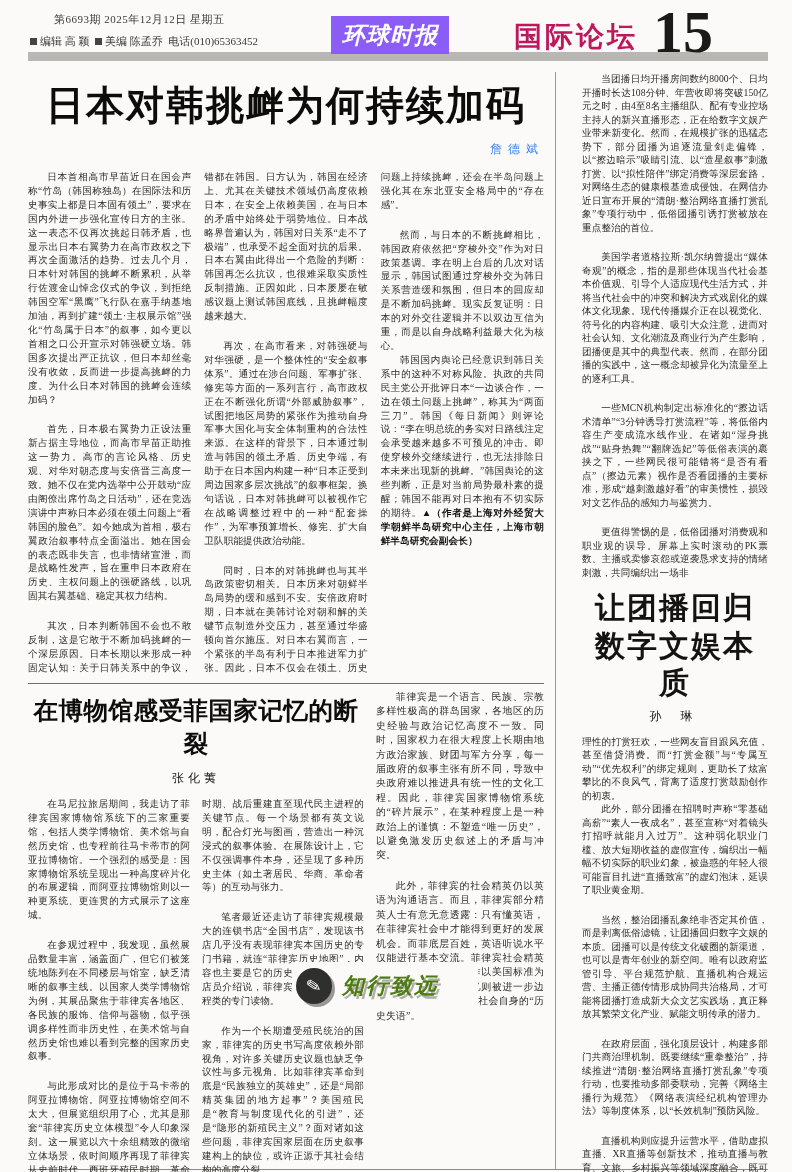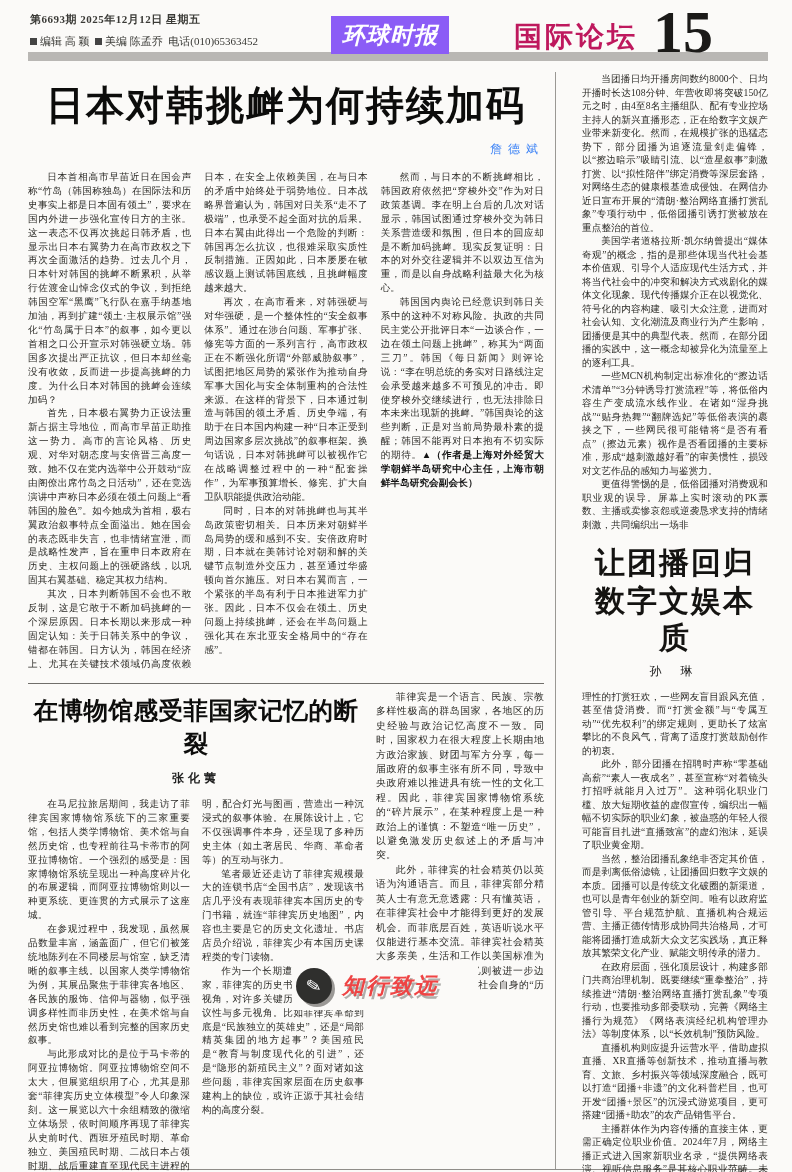--- a/index.html
+++ b/index.html
@@ -4,21 +4,21 @@
 <style>
   * { margin:0; padding:0; box-sizing:border-box; }
   html,body { width:792px; background:#f4f3f0; }
   body { width:792px; height:1172px; background:#fbfaf8; overflow:hidden;
          font-family:"Liberation Serif", serif; color:#262622; }
   #page { width:792px; height:1172px; padding:8px 24px 0 28px; position:relative; }
 
   
   #masthead { position:relative; height:58px; }
   .mast-left { position:absolute; left:2px; top:4px; font-size:11px; color:#3a3a36; }
-  .mast-left .row1 { font-weight:bold; letter-spacing:.5px; margin-bottom:7px; }
+  .mast-left .row1 { font-weight:normal; letter-spacing:.5px; margin-bottom:7px;margin-left:24px; }
   .mast-left .row2 { font-size:11px; }
   .sq { display:inline-block; width:7px; height:7px; background:#444; margin:0 3px 0 0; }
   .graybar { position:absolute; left:0; right:0; top:44px; height:9px; background:#b9b7b4; }
   .gt-logo { position:absolute; left:303px; top:8px; width:118px; height:38px; background:#8b5cf6;
              color:#fff; display:flex; align-items:center; justify-content:center;
              font-style:italic; font-weight:bold; font-size:23px; letter-spacing:1px; z-index:2; }
   .section-name { position:absolute; right:130px; top:10px; font-size:28px; font-weight:900;
                   letter-spacing:3px; color:#be185d; }
   .page-num { position:absolute; right:55px; top:-6px; font-size:60px; font-weight:bold;
               color:#1b1a18; z-index:3; line-height:1; }
@@ -38,45 +38,45 @@
               font-size:38px; letter-spacing:2px; color:#0c0c0b; margin:8px 0 10px 0;
               transform:scaleY(1.05); }
   #a1-author { text-align:right; font-size:12px; letter-spacing:6px; margin-bottom:12px; color:#3b82f6; }
   #a1-cols { column-count:3; column-gap:13px; column-fill:auto; height:505px; overflow:hidden; }
 
   
   #a2 { border-top:1px solid #706e6a; margin-top:8px; padding-top:6px; position:relative;
         display:grid; grid-template-columns:336px 168px; column-gap:12px; height:498px; }
   #a2-title { font-family:"Liberation Sans", sans-serif; font-weight:900; font-size:24.5px;
               letter-spacing:0.5px; color:#0d0d0c; text-align:center; margin:4px 0 10px 0; }
-  #a2-author { text-align:center; font-size:12px; letter-spacing:4px; margin-bottom:10px; color:#222;font-weight:bold; }
+  #a2-author { text-align:center; font-size:12px; letter-spacing:4px; margin-bottom:10px; color:#222; }
   #a2-cols { column-count:2; column-gap:12px; column-fill:auto; height:398px; overflow:hidden; }
   #a2-right { height:486px; overflow:hidden; }
   #a2-right .para { font-size:9.9px; line-height:14.4px; }
 
   
   #zx-box { position:absolute; left:264px; top:278px; width:186px; height:48px; background:#fbfaf8;
             display:flex; align-items:center; gap:10px; padding-left:4px; z-index:5; }
   #zx-disc { width:36px; height:36px; border-radius:50%; background:#2f2f2d; flex:0 0 auto;
              display:flex; align-items:center; justify-content:center;
              box-shadow:3px 3px 0 #9a9895; }
   #zx-disc span { color:#fff; font-size:18px; transform:rotate(-10deg); }
   #zx-text { font-family:Liberation Sans, sans-serif; font-weight:bold; font-style:italic;
-             font-size:22px; letter-spacing:2px; color:#ef4444; text-shadow:2.5px 2.5px 0 #b0aeab; }
+             font-size:22px; letter-spacing:2px; color:#4d7c0f; text-shadow:2.5px 2.5px 0 #b0aeab; }
 
   
   #a3-pre { min-height:462px; }
   #a3-pre .para, #a3-post .para { font-size:9.6px; line-height:13.5px; }
   #a3-titleblock { text-align:center; margin:10px 0 6px 0; }
   .a3-title-line { font-size:30px; font-weight:900; letter-spacing:2px; color:#141311;
                    line-height:1.25; font-family:"Liberation Serif", serif; }
   #a3-author { text-align:center; font-size:12px; letter-spacing:8px; margin:6px 0 10px 0; color:#222; }
   #a3-post { height:540px; overflow:hidden; }
 
-  .para + .para { margin-top:0; }
+  .para + .para { margin-top:16px; }
 </style>
 </head>
 <body>
 
 <div id="page">
 
   <div id="masthead">
     <div class="mast-left">
       <div class="row1">第6693期  2025年12月12日  星期五</div>
       <div class="row2">

